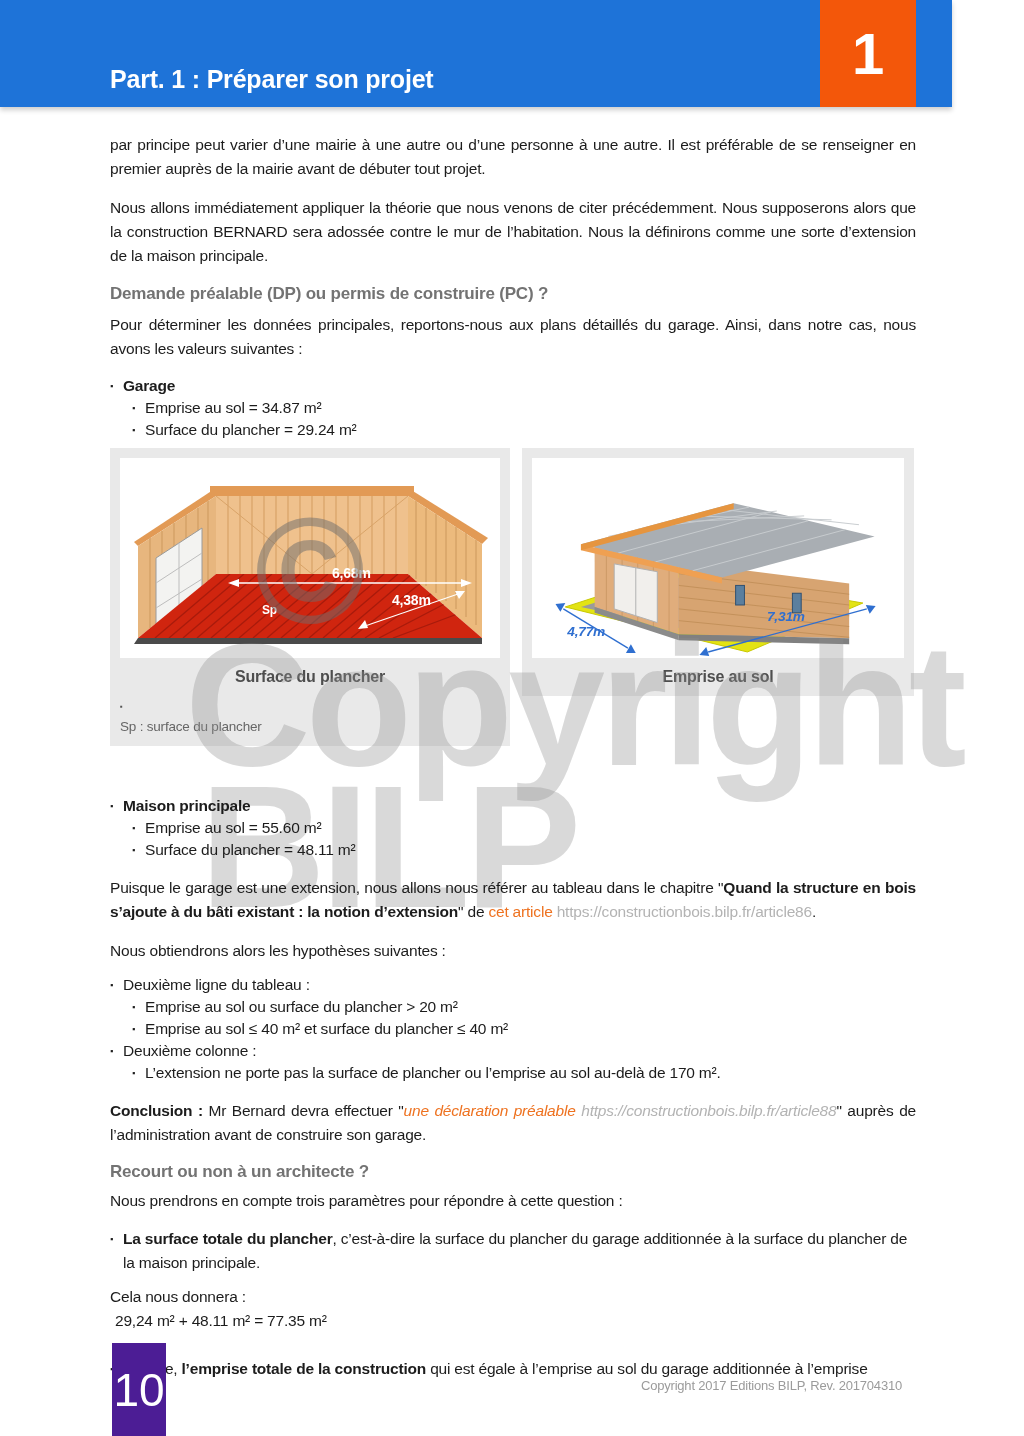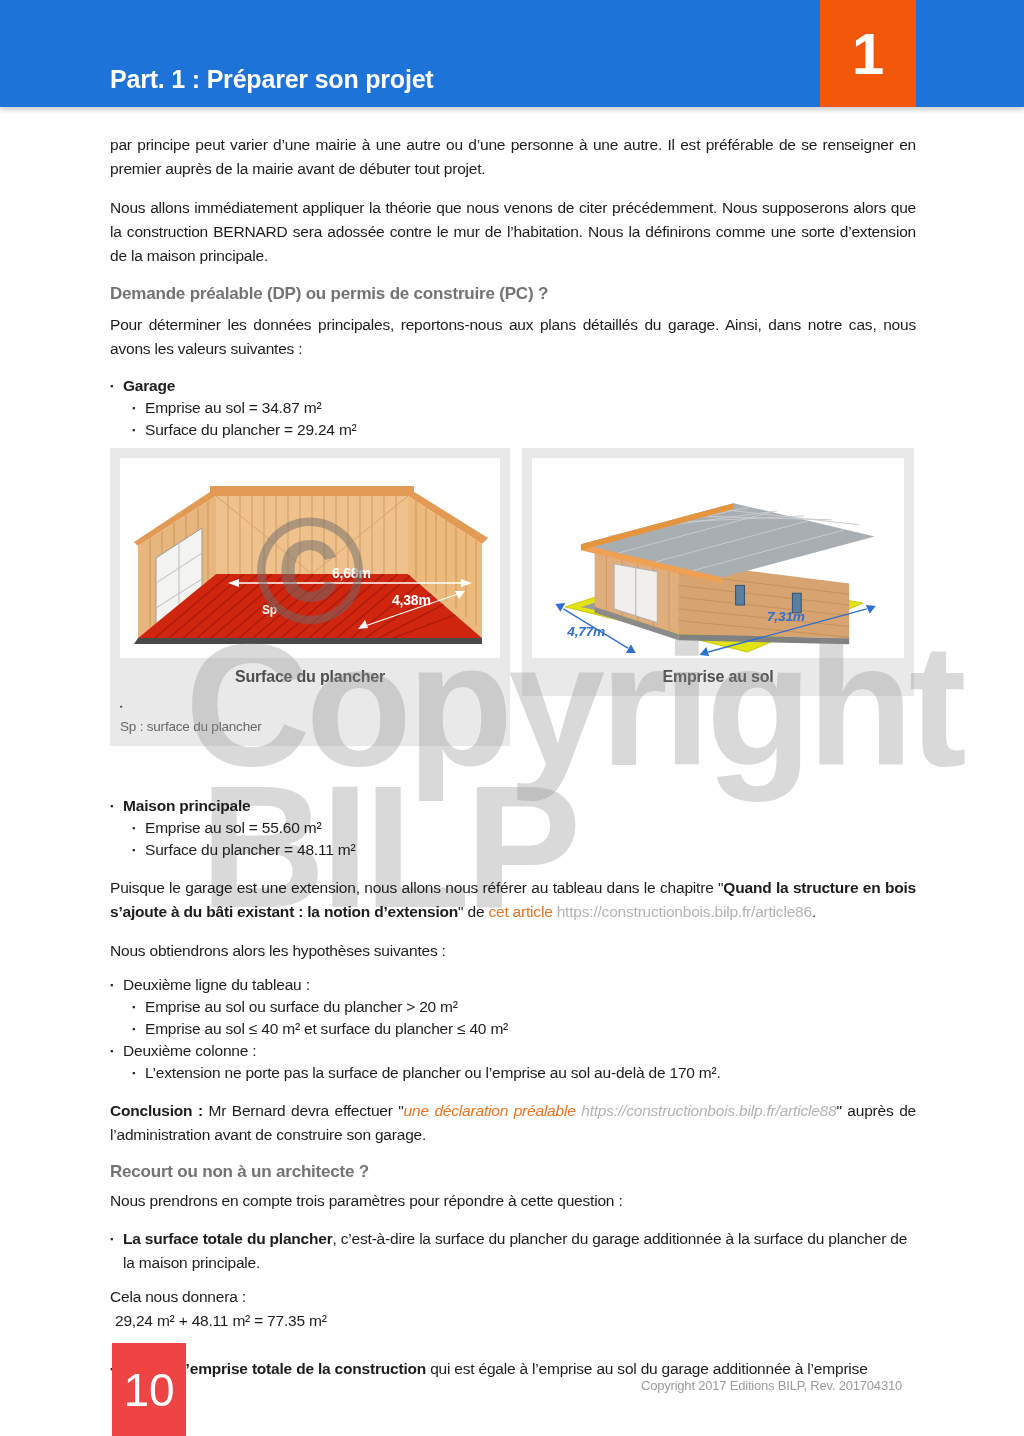--- a/index.html
+++ b/index.html
@@ -1,21 +1,21 @@
 <!DOCTYPE html>
 <html><head>
 <meta charset="utf-8">
 <style>
   html,body{margin:0;padding:0;}
   body{
     width:1024px;height:1436px;position:relative;overflow:hidden;background:#ffffff;
     font-family:"Liberation Sans","DejaVu Sans",sans-serif;color:#1c1c1c;letter-spacing:-0.2px;
   }
   
-  .hdr{position:absolute;top:0;left:0;width:1024px;height:107px;background:#1e73d8;
+  .hdr{position:absolute;top:0;left:0;width:952px;height:107px;background:#1e73d8;
        box-shadow:0 3px 5px rgba(0,0,0,.2);z-index:5;}
   .hdr .title{position:absolute;left:110px;bottom:13px;color:#fff;font-size:25px;font-weight:bold;}
   .chapter-box{position:absolute;left:820px;top:0;width:96px;height:107px;background:#f3570a;
        display:flex;align-items:center;justify-content:center;}
   .chapter-box span{color:#fff;font-size:58px;font-weight:bold;line-height:1;}
   
   .watermark{position:absolute;z-index:2;font-weight:bold;color:#8f8f8f;opacity:.33;line-height:1;
        pointer-events:none;letter-spacing:-5px;}
   .wm1{left:185px;top:618px;font-size:174px;}
   .wm2{left:200px;top:760px;font-size:174px;}
@@ -51,21 +51,21 @@
   .figbox.rightfig{width:392px;}
   .imgwrap{background:#fff;}
   .imgwrap svg{display:block;width:100%;height:200px;}
   figure{margin:0;}
   figcaption{margin-top:10px;text-align:center;font-weight:bold;color:#4e4e4e;font-size:16px;}
   .fignote{margin-top:12px;display:flex;font-size:13.5px;color:#666;line-height:18px;flex-direction:column;}
   .fignote .b{flex:0 0 12px;}
   .fignote .b::before{content:"▪";font-size:8px;position:relative;top:-2px;color:#555;}
   .figsvg text{font-family:"Liberation Sans","DejaVu Sans",sans-serif;}
   
-  .pagenum{position:absolute;left:112px;top:1343px;width:74px;height:93px;background:#ef4444;
+  .pagenum{position:absolute;left:112px;top:1343px;width:54px;height:93px;background:#4c1d95;
        color:#fff;display:flex;align-items:center;justify-content:center;font-size:46px;z-index:4;}
   .copyright{position:absolute;right:122px;top:1378px;font-size:13px;color:#9b9b9b;z-index:3;}
 </style>
 </head>
 <body>
 
 <div class="hdr">
   <span class="title">Part. 1 : Préparer son projet</span>
   <div class="chapter-box">
     <span>1</span>

